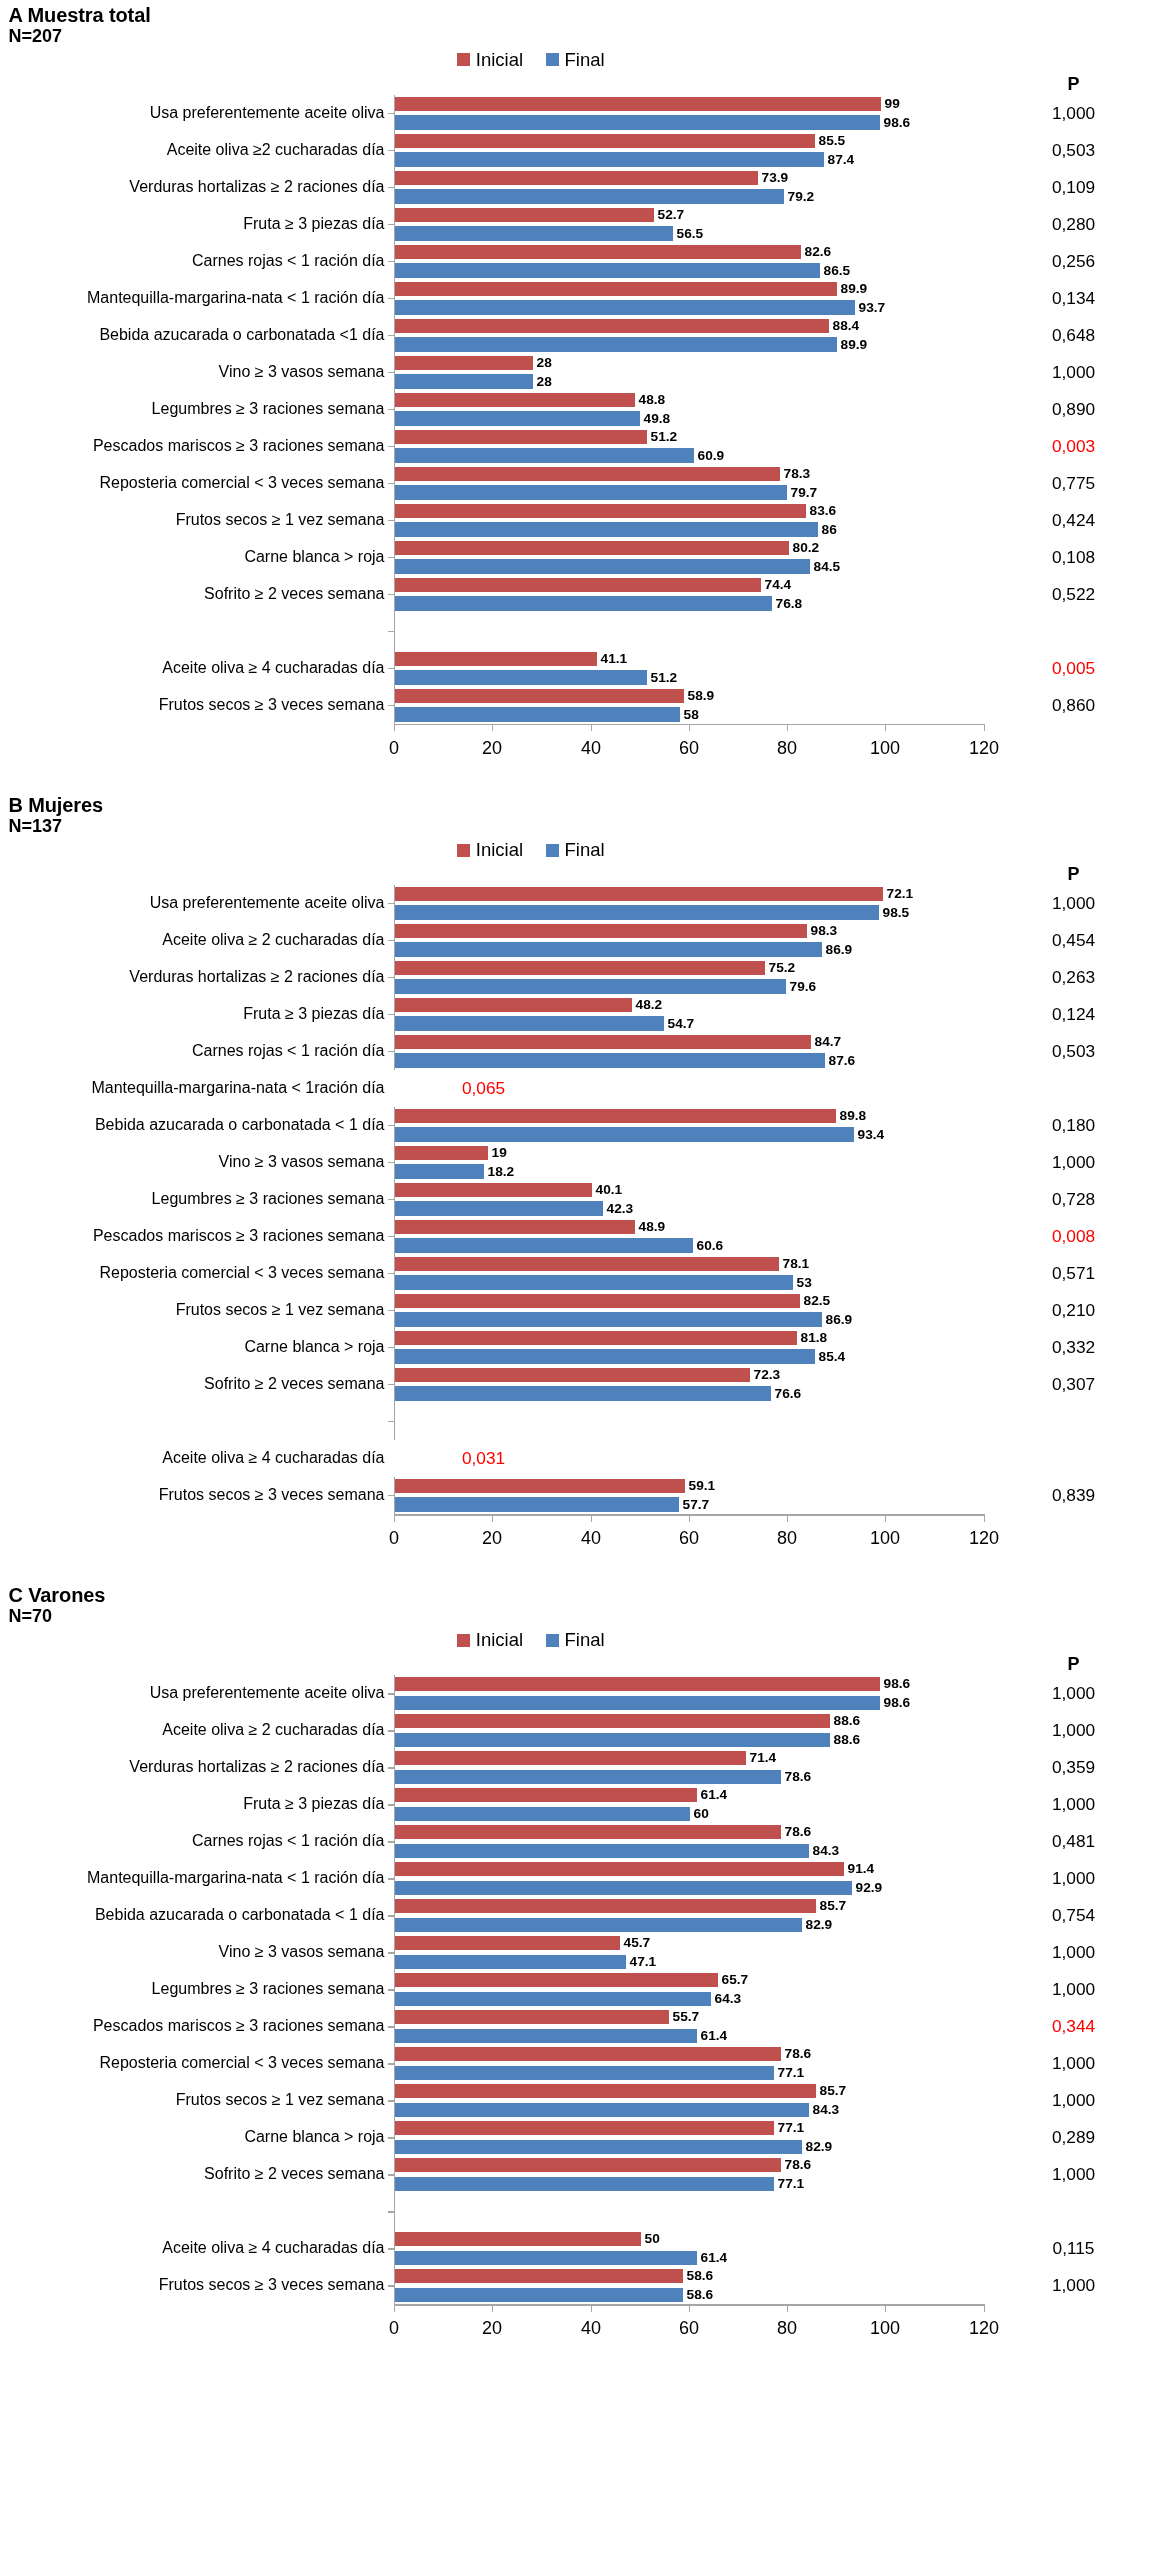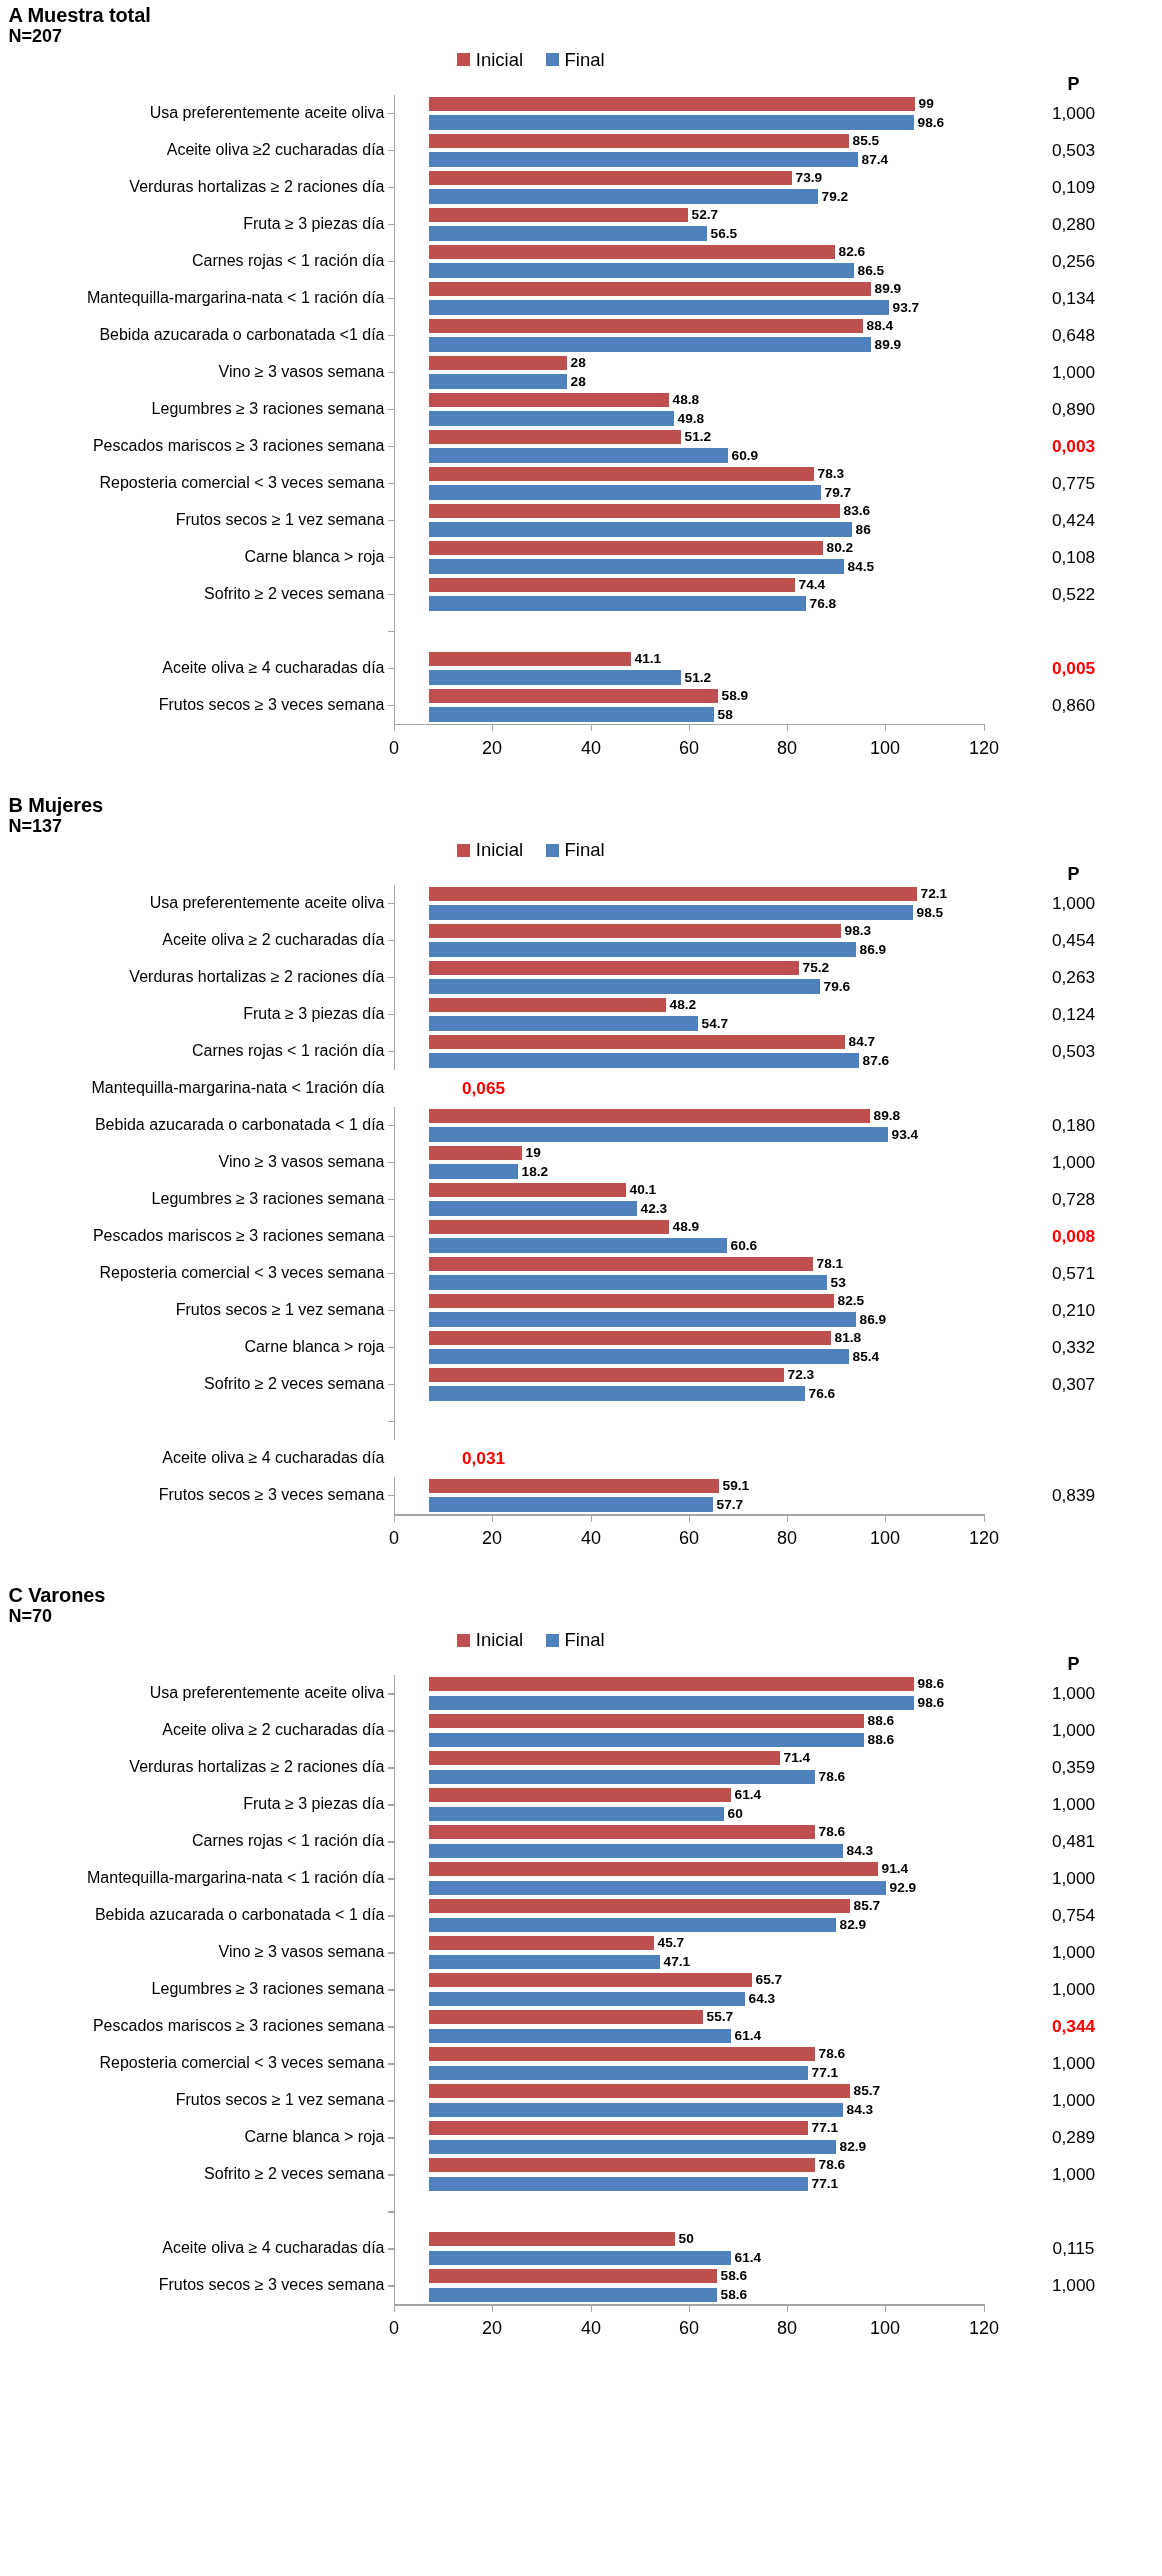--- a/index.html
+++ b/index.html
@@ -12,30 +12,30 @@
   .legend{display:flex;justify-content:center;align-items:center;gap:23px;
           margin:0 0 0 -101px;height:27.5px;}
   .legend-item{display:flex;align-items:center;gap:5.4px;}
   .legend-swatch{width:13px;height:13px;display:inline-block;}
   .legend-label{font-size:18.5px;line-height:1;}
   .rows{position:relative;}
   .row{display:flex;align-items:stretch;position:relative;}
   .cat{width:394px;flex:0 0 394px;text-align:right;padding-right:9.5px;
        font-size:16px;display:flex;align-items:center;justify-content:flex-end;
        box-sizing:border-box;white-space:nowrap;}
-  .bars{position:relative;flex:1 1 auto;border-left:1.8px solid #a6a6a6;box-sizing:border-box;padding-left:34px;}
+  .bars{position:relative;flex:1 1 auto;border-left:1.8px solid #a6a6a6;box-sizing:border-box;}
   .bars::before{content:"";position:absolute;left:-7.2px;top:50%;width:6px;height:1.2px;background:#a6a6a6;}
   .barwrap{position:relative;height:50%;display:flex;align-items:center;}
   .bar{height:14.3px;display:block;}
   .bar.initial{background:#c0504d;}
   .bar.final{background:#4f81bd;}
   .bar-lab{font-size:13.7px;font-weight:bold;padding-left:3.6px;white-space:nowrap;line-height:1;}
   .pcol{width:179px;flex:0 0 179px;display:flex;align-items:center;justify-content:center;
         font-size:17.3px;box-sizing:border-box;}
-  .pcol.sig{color:#ff0000;font-weight:bold;}
+  .pcol.sig{color:#ff0000;font-weight:normal;}
   .phead{width:179px;flex:0 0 179px;text-align:center;font-size:18px;font-weight:bold;}
   .axis{display:flex;}
   .axis-left{width:394px;flex:0 0 394px;}
   .axis-area{flex:1 1 auto;position:relative;height:51px;}
   .axis-line{position:absolute;left:0;right:0;top:0;height:1.8px;background:#a6a6a6;}
   .tick{position:absolute;top:0;width:1.2px;height:7.8px;background:#a6a6a6;}
   .ticklab{position:absolute;top:14.3px;transform:translateX(-50%);font-size:18px;}
   .axis-right{width:179px;flex:0 0 179px;}
   .spacer{height:15.5px;}
 </style>

